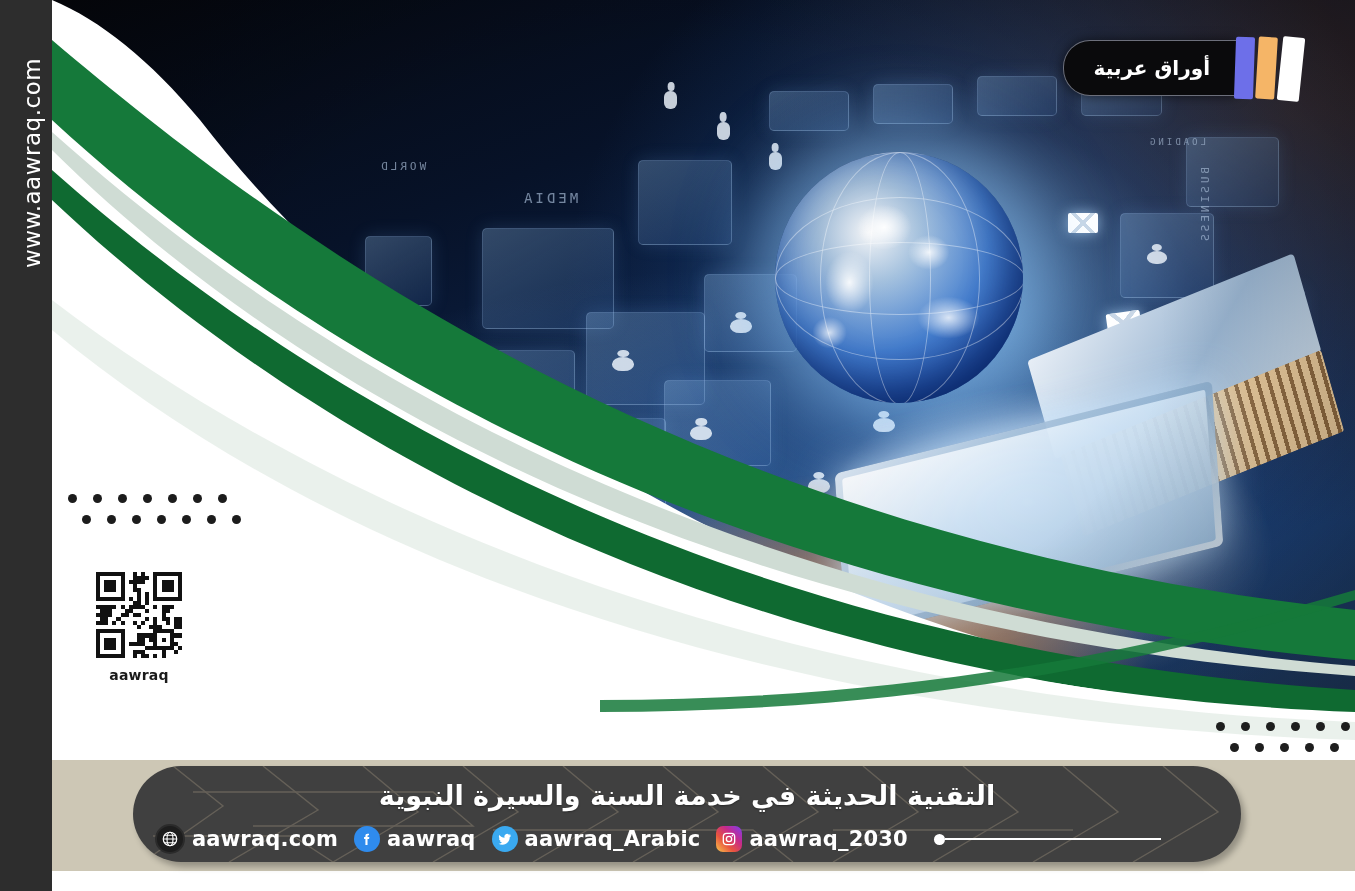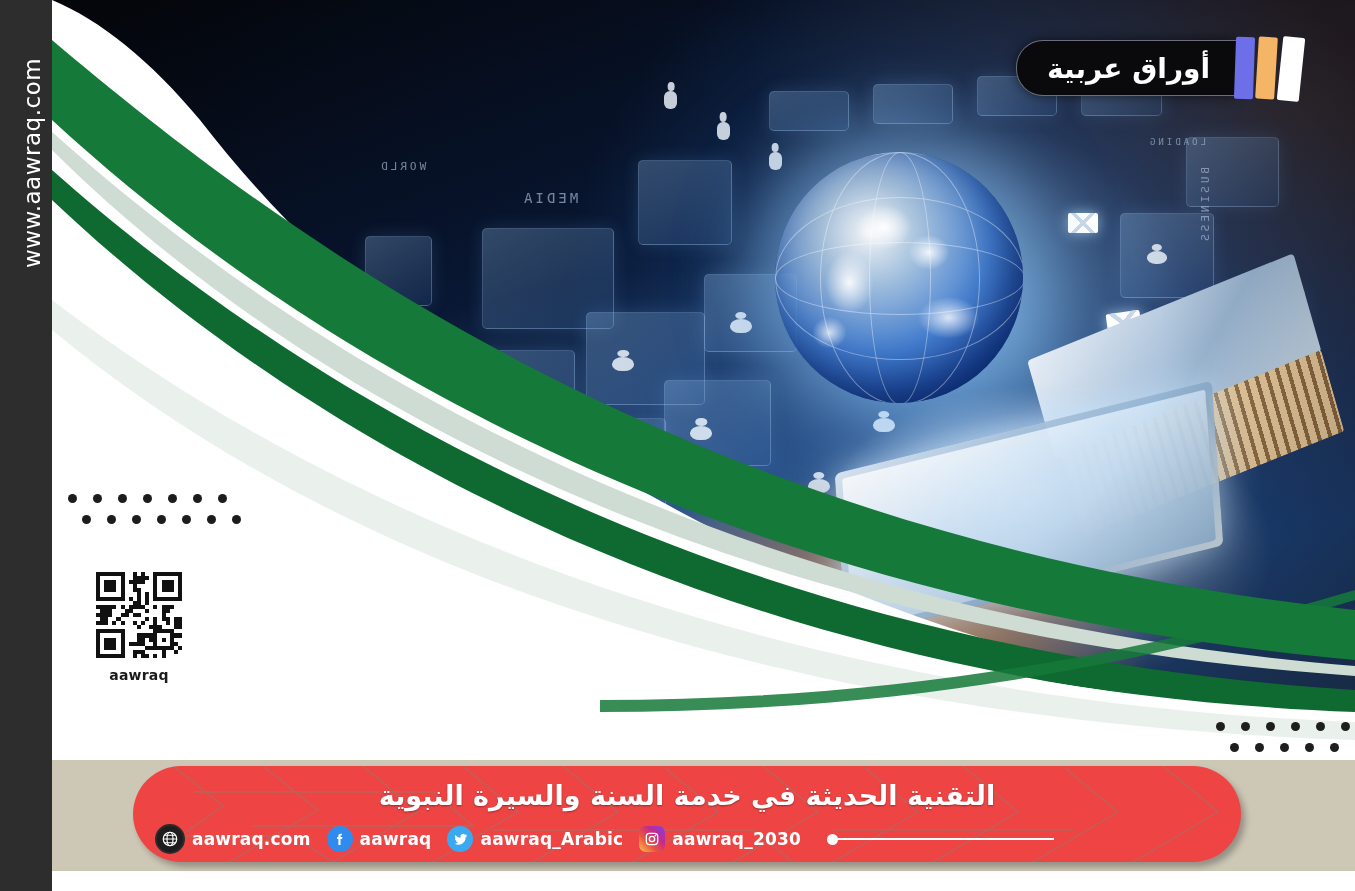--- a/index.html
+++ b/index.html
@@ -184,59 +184,59 @@
   .brand{position:absolute;right:48px;top:33px;z-index:70;display:flex;align-items:center;}
   .brand-pill{
     height:54px;display:flex;align-items:center;justify-content:center;
     padding:0 26px 0 30px;
     background:#0a0a0c;
     border:1px solid rgba(190,195,215,.55);
     border-radius:27px 0 0 27px;
     box-shadow:0 0 12px rgba(0,0,0,.6);
   }
   .brand-name{
-    color:#ffffff;font-size:28px;font-weight:bold;direction:rtl;white-space:nowrap;
+    color:#ffffff;font-size:20px;font-weight:bold;direction:rtl;white-space:nowrap;
     font-family:"DejaVu Sans","Liberation Sans",sans-serif;
   }
   .books{position:relative;width:72px;height:70px;margin-left:-2px;}
   .books i{position:absolute;top:4px;display:block;border-radius:2px;}
   .book1{left:0;width:19px;height:62px;background:#6d6fe9;transform:rotate(2deg);}
   .book2{left:22px;width:19px;height:62px;background:#f5b567;transform:rotate(3.5deg);}
   .book3{left:45px;width:22px;height:64px;background:#ffffff;transform:rotate(6deg);}
 
   
   .bottom-strip{
     position:absolute;left:52px;top:760px;width:1303px;height:131px;z-index:45;
     background:#cdc7b5;
   }
   .bottom-strip:after{
     content:"";position:absolute;left:0;bottom:0;width:100%;height:20px;background:#ffffff;
   }
   .bottom-bar{
     position:absolute;left:133px;top:766px;width:1108px;height:96px;z-index:48;
-    background:#ef4444;
+    background:#404040;
     border-radius:48px;
     box-shadow:4px 5px 6px rgba(0,0,0,.28);
     overflow:hidden;
   }
   .bar-pattern{
     position:absolute;inset:0;opacity:.5;
   }
   .bar-title{
     position:absolute;left:0;right:0;top:14px;
     text-align:center;color:#ffffff;font-size:27px;font-weight:bold;
     direction:rtl;white-space:nowrap;
     text-shadow:0 1px 2px rgba(0,0,0,.35);
   }
   .bar-social{
     position:absolute;left:22px;top:58px;display:flex;align-items:center;gap:7px;
   }
   .soc{display:flex;align-items:center;gap:7px;margin-right:9px;}
   .soc-ic{width:26px;height:26px;border-radius:50%;display:flex;align-items:center;justify-content:center;flex:none;}
-  .soc-label{color:#ffffff;font-size:17px;font-weight:bold;letter-spacing:.2px;white-space:nowrap;}
+  .soc-label{color:#ffffff;font-size:21px;font-weight:bold;letter-spacing:.2px;white-space:nowrap;}
   .ic-globe{background:#1d1d1d;border:2px solid #2b2b2b;}
   .ic-fb{background:#2f8bed;}
   .ic-tw{background:#3aa9f0;}
   .ic-ig{border-radius:7px;background:linear-gradient(45deg,#f9c84c 0%,#e8543f 35%,#c62a8b 65%,#7b3ff2 100%);}
   .bar-rule{display:flex;align-items:center;margin-left:10px;}
   .bar-rule .dot{width:11px;height:11px;border-radius:50%;background:#ffffff;}
   .bar-rule .line{width:216px;height:2px;background:#ffffff;}
 </style>
 </head>
 <body>

